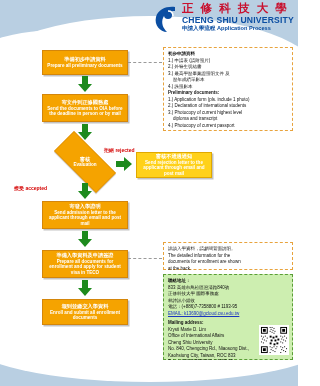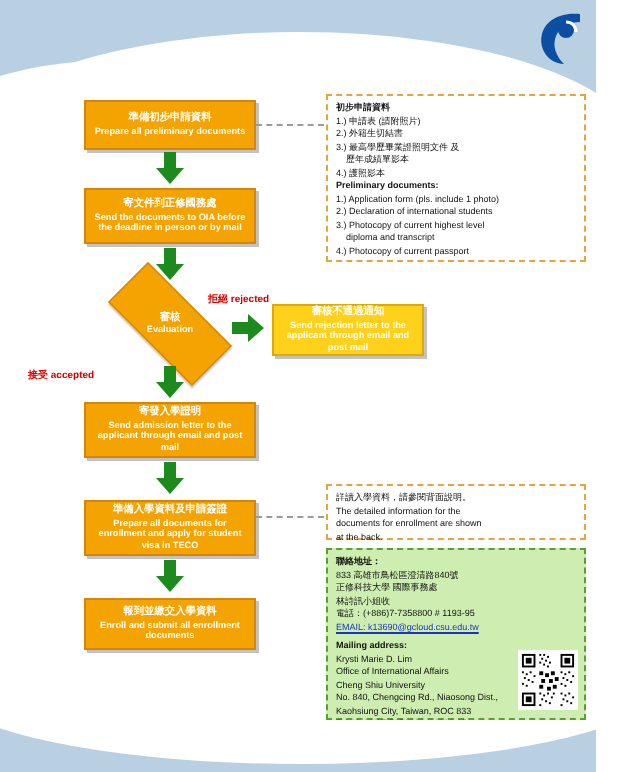--- a/index.html
+++ b/index.html
@@ -129,20 +129,28 @@
     <div class="wave"></div>
     <div class="wave2"></div>
   </div>
 
   <div class="logo-wrap">
     <svg class="logo-mark" viewBox="0 0 52 60">
       <path d="M44 6 C28 4 10 10 6 26 C2 42 14 56 28 56 C20 48 16 38 20 28 C24 18 34 14 44 14 Z" fill="#0b4ea2"></path>
       <circle cx="30" cy="22" r="8" fill="#0b4ea2"></circle>
       <path d="M30 14 C36 14 40 18 40 24" stroke="#ffffff" stroke-width="3" fill="none"></path>
     </svg>
+    <div class="logo-txt">
+      <div class="uni-cn">正 修 科 技 大 學</div>
+      <div class="uni-en">CHENG SHIU UNIVERSITY</div>
+      <div class="uni-sub">
+        <span>申請入學流程</span>
+        <span class="en">Application Process</span>
+      </div>
+    </div>
   </div>
 
   <div class="node orange" style="left:42px;top:50px;width:86px;height:25px;">
     <div class="cn">準備初步申請資料</div>
     <div class="en">Prepare all preliminary documents</div>
   </div>
 
   <div class="dash-h" style="left:128px;top:62px;width:34px;"></div>
 
   <svg class="arrow-down" style="left:78px;top:76px;" viewBox="0 0 14 16">

